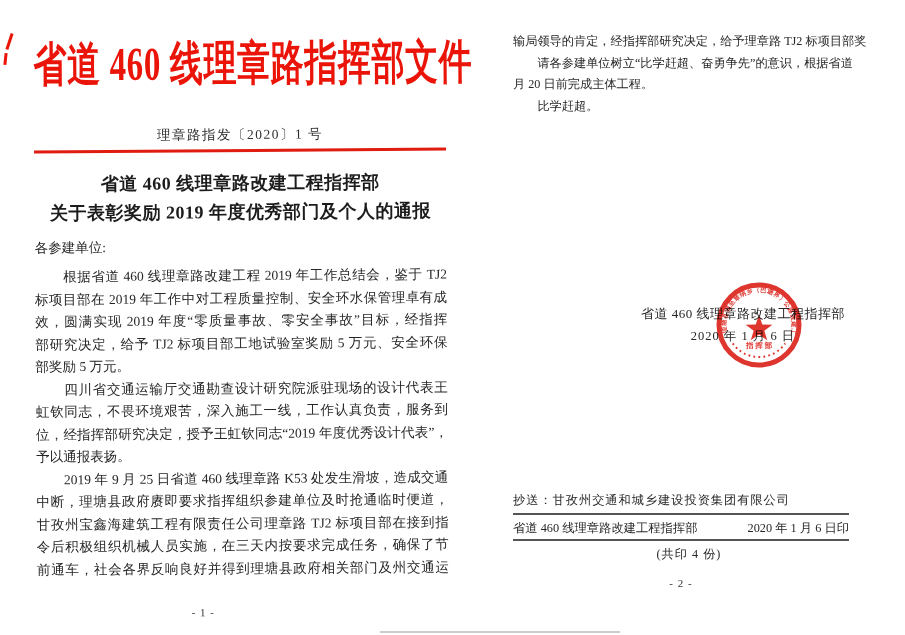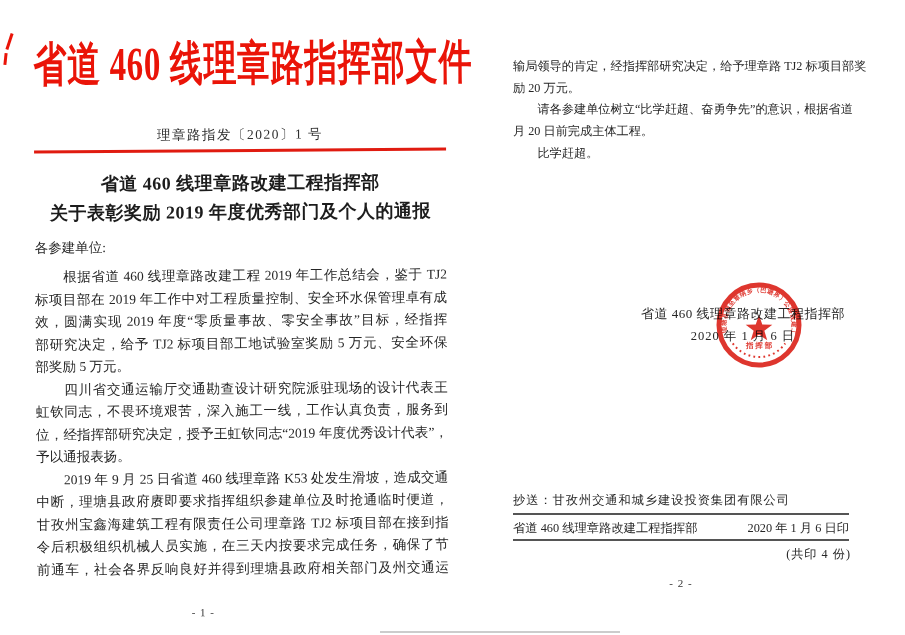--- a/index.html
+++ b/index.html
@@ -37,21 +37,21 @@
     text-align:justify;text-align-last:justify;white-space:nowrap;
   }
   .body1{margin-top:7px;}
   .body1 .ln.end{text-align-last:left;}
   .pgnum1{
     position:absolute;left:0;top:606px;width:332px;text-align:center;
     font-size:11px;color:#333;letter-spacing:1px;
   }
   
   .page2{position:absolute;left:513px;top:0;width:336px;height:635px;}
-  .body2{margin-top:56px;}
+  .body2{margin-top:31px;}
   .body2 .ln{
     font-size:12.2px;height:21.7px;line-height:21.7px;color:#262626;
     text-align:justify;text-align-last:justify;white-space:nowrap;
   }
   .body2 .ln.end{text-align-last:left;}
   .sig-block{
     position:absolute;top:303px;right:0;width:212px;text-align:center;
   }
   .sig-org{font-size:13px;height:22px;line-height:22px;color:#262626;letter-spacing:0.5px;}
   .sig-date{font-size:12.5px;height:22px;line-height:22px;color:#262626;letter-spacing:1px;}
@@ -64,21 +64,21 @@
     font-size:12.2px;height:18px;line-height:18px;letter-spacing:1px;color:#262626;
   }
   .rule{position:absolute;left:0;width:336px;height:2px;background:#555;}
   .rule1{top:513px;}
   .rule2{top:539px;}
   .printer-row{
     position:absolute;top:519px;left:0;width:336px;display:flex;
     justify-content:space-between;font-size:12.3px;height:19px;line-height:19px;color:#262626;
   }
   .copies{
-    position:absolute;top:545px;left:2px;width:336px;text-align:right;
+    position:absolute;top:545px;left:8px;width:336px;text-align:center;
     font-size:12.2px;height:18px;line-height:18px;color:#262626;letter-spacing:1px;
   }
   .pgnum2{
     position:absolute;top:577px;left:0;width:336px;text-align:center;
     font-size:11px;color:#333;letter-spacing:1px;
   }
   
   .ghost{position:absolute;left:2px;top:31px;width:14px;height:40px;}
   .ghost i{position:absolute;background:#ea1408;display:block;}
   .ghost .g1{left:6px;top:2px;width:3px;height:17px;transform:rotate(18deg);}
@@ -112,21 +112,20 @@
     <div class="ln">甘孜州宝鑫海建筑工程有限责任公司理章路 TJ2 标项目部在接到指</div>
     <div class="ln">令后积极组织机械人员实施，在三天内按要求完成任务，确保了节</div>
     <div class="ln">前通车，社会各界反响良好并得到理塘县政府相关部门及州交通运</div>
   </div>
   <div class="pgnum1">- 1 -</div>
 </div>
 
 <div class="page2">
   <div class="body2">
     <div class="ln">输局领导的肯定，经指挥部研究决定，给予理章路 TJ2 标项目部奖</div>
-    <div class="ln end">励 20 万元。</div>
     <div class="ln">　　请各参建单位树立“比学赶超、奋勇争先”的意识，根据省道</div>
     <div class="ln end">月 20 日前完成主体工程。</div>
     <div class="ln end">　　比学赶超。</div>
   </div>
 
   <div class="sig-block">
     <div class="sig-org">省道 460 线理章路改建工程指挥部</div>
     <div class="sig-date">2020 年 1 月 6 日</div>
   </div>
 

